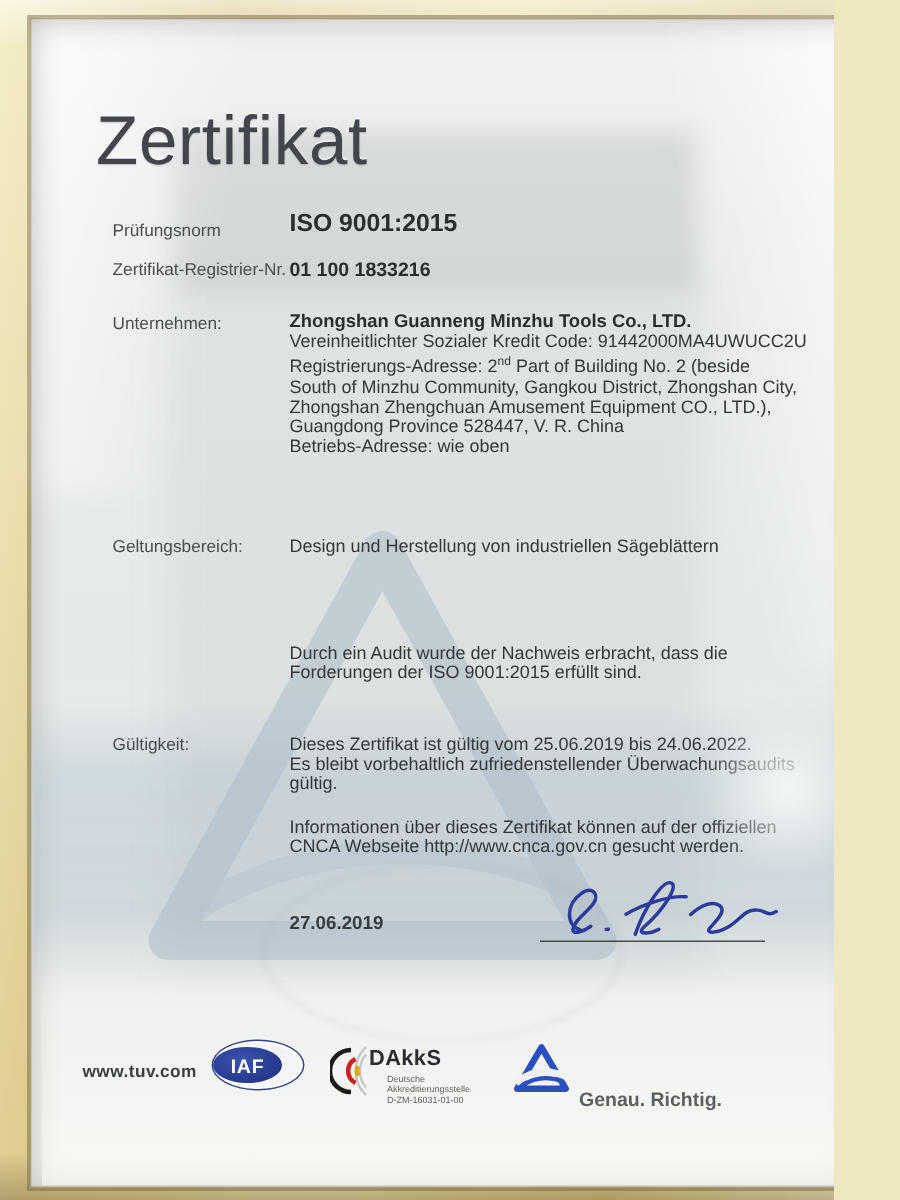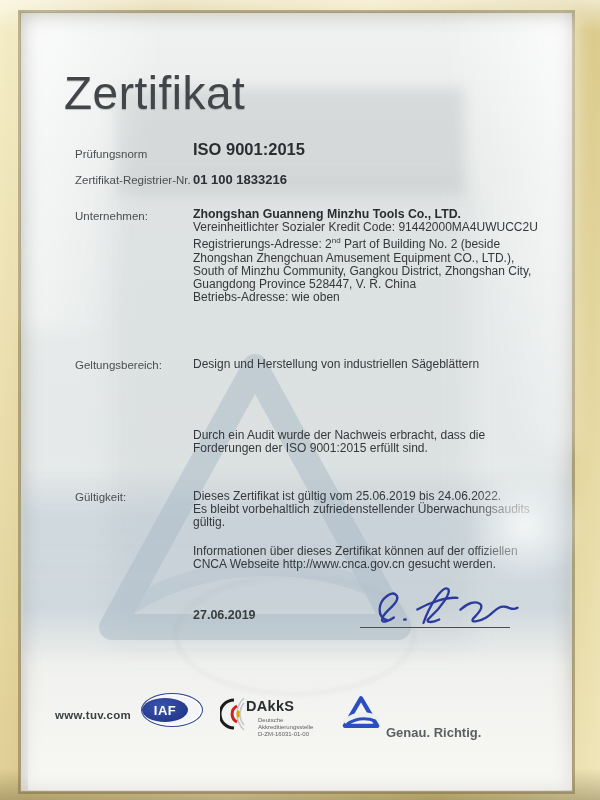--- a/index.html
+++ b/index.html
@@ -1,19 +1,19 @@
 <!DOCTYPE html>
 <html><head>
 <meta charset="utf-8">
 <style>
   * { margin:0; padding:0; box-sizing:border-box; }
   html,body { background:#efe7c0; }
   body { font-family:"Liberation Sans","DejaVu Sans",sans-serif; }
 
-  .photo { position:relative; width:600px; height:800px; overflow:hidden;
+  .photo { position:relative; width:556px; height:800px; overflow:hidden;
     background:linear-gradient(100deg,#f5eec8 0%,#ddcb8e 22%,#ecdfab 50%,#d8c784 78%,#f0e7bb 100%); }
   .photo::before { content:""; position:absolute; inset:0;
     background:linear-gradient(180deg,rgba(255,255,255,.55),rgba(255,255,255,0) 4%,rgba(0,0,0,0) 96%,rgba(90,75,40,.35)); pointer-events:none; }
 
   .paper { position:absolute; left:21px; top:13px; width:551px; height:778px;
     background:linear-gradient(180deg,#f0f2f1 0%,#e9eceb 18%,#e5e9e9 55%,#edefec 78%,#f3f3f0 100%);
     box-shadow:0 0 0 1px #a89c74, 0 0 0 3px rgba(118,105,70,.5), inset 0 0 20px rgba(70,60,40,.28); }
 
   
   .ov { position:absolute; pointer-events:none; }
@@ -90,22 +90,22 @@
     <div class="val-bold" style="left:193px; top:140px; font-size:16.5px;">ISO 9001:2015</div>
 
     <div class="lbl" style="left:75px; top:174px;">Zertifikat-Registrier-Nr.</div>
     <div class="val-bold" style="left:193px; top:172px; font-size:13px;">01 100 1833216</div>
 
     <div class="lbl" style="left:75px; top:210px;">Unternehmen:</div>
     <div class="body-txt" style="left:193px; top:208px;">
       <div class="company-name">Zhongshan Guanneng Minzhu Tools Co., LTD.</div>
       <div>Vereinheitlichter Sozialer Kredit Code: 91442000MA4UWUCC2U</div>
       <div><span>Registrierungs-Adresse: 2</span><sup class="small">nd</sup><span> Part of Building No. 2 (beside</span></div>
+      <div>South of Minzhu Community, Gangkou District, Zhongshan City,</div>
       <div>Zhongshan Zhengchuan Amusement Equipment CO., LTD.),</div>
-      <div>South of Minzhu Community, Gangkou District, Zhongshan City,</div>
       <div>Guangdong Province 528447, V. R. China</div>
       <div>Betriebs-Adresse: wie oben</div>
     </div>
 
     <div class="lbl" style="left:75px; top:359px;">Geltungsbereich:</div>
     <div class="body-txt" style="left:193px; top:358px;">Design und Herstellung von industriellen Sägeblättern</div>
 
     <div class="body-txt" style="left:193px; top:429px;">
       <div>Durch ein Audit wurde der Nachweis erbracht, dass die</div>
       <div>Forderungen der ISO 9001:2015 erfüllt sind.</div>

